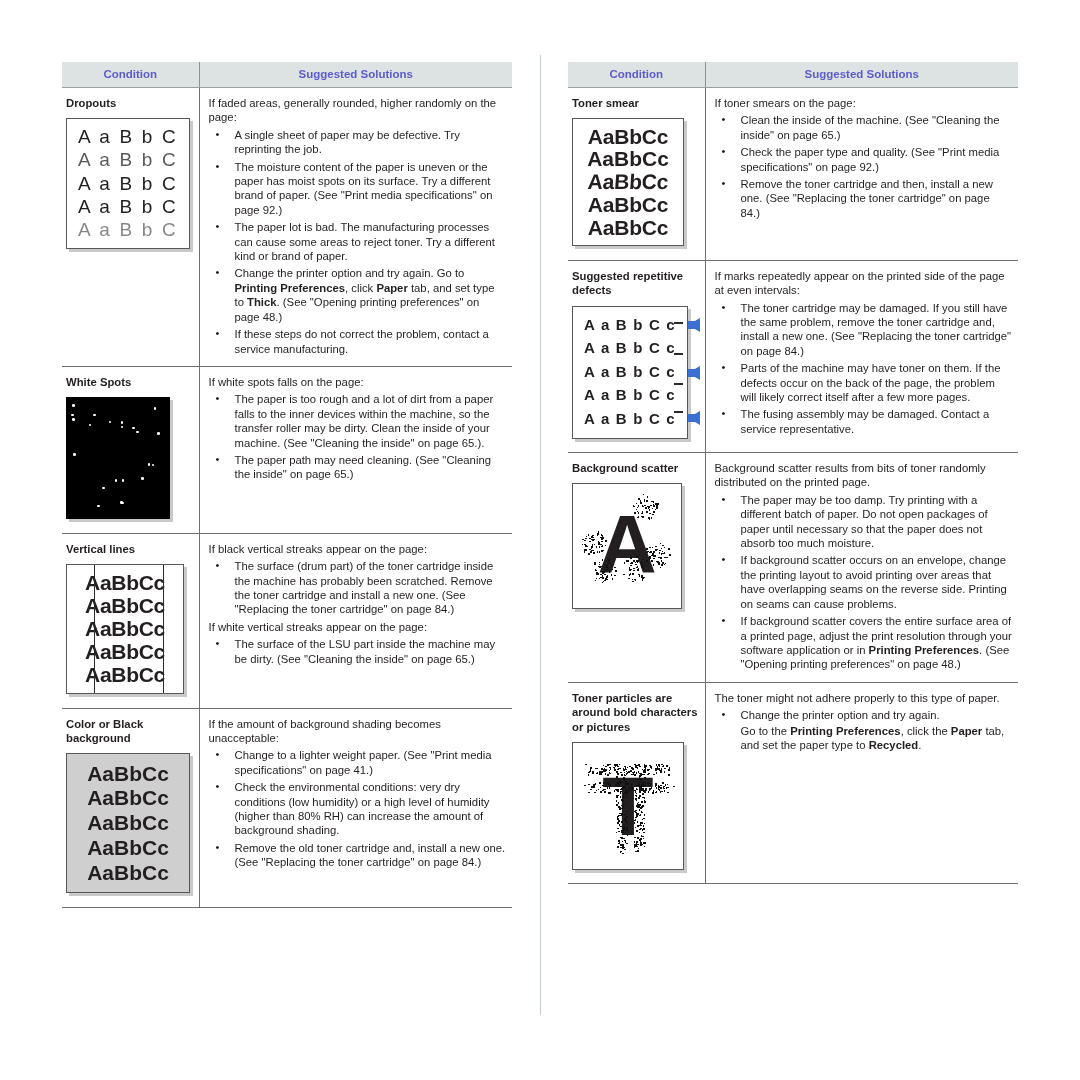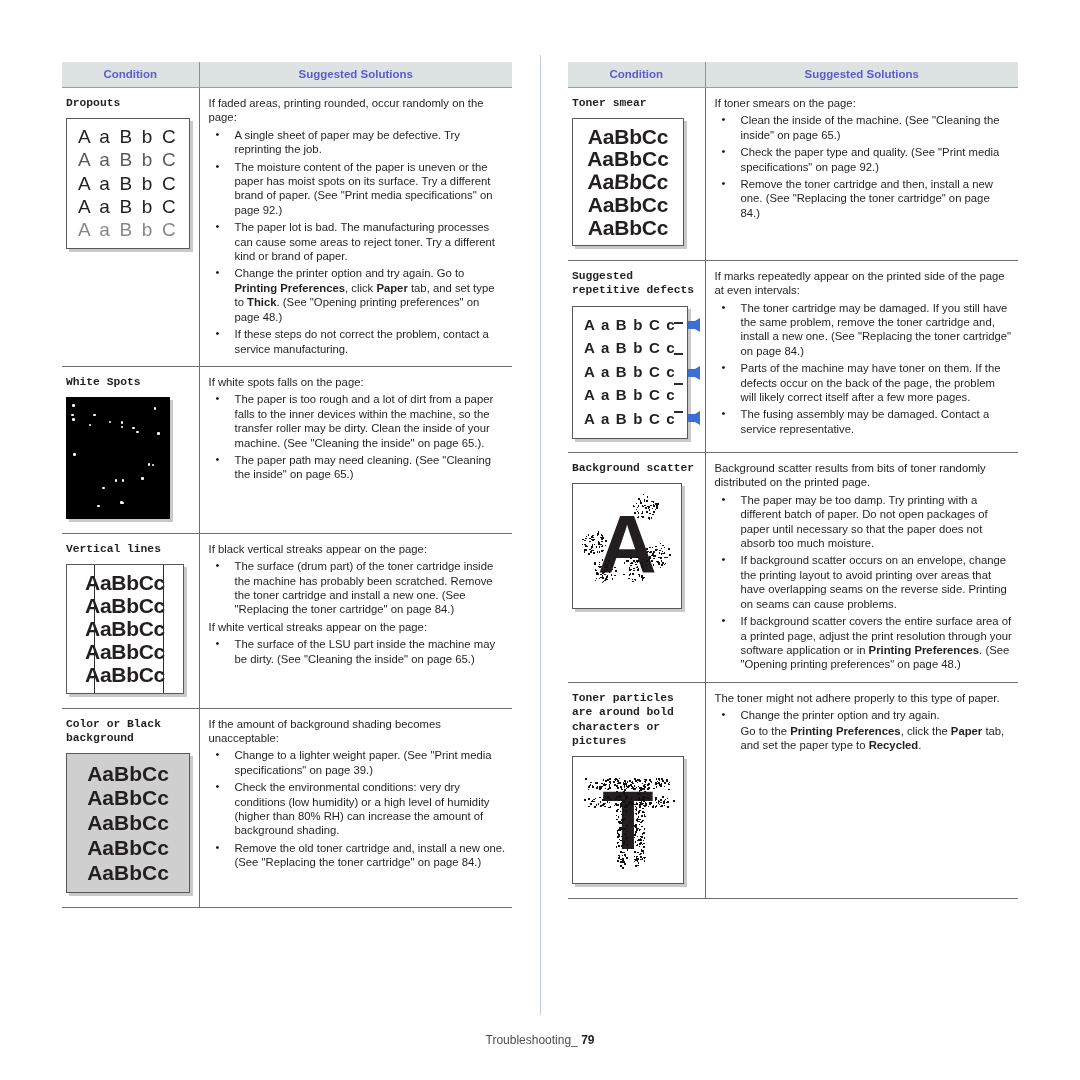--- a/index.html
+++ b/index.html
@@ -56,21 +56,21 @@
     line-height: 14.4px;
   }
   tbody td.cond {
     border-right: 1px solid #6d7070;
     font-weight: bold;
     padding-left: 4px;
   }
   tbody td.sol { padding-left: 9px; }
   tbody tr:last-child td { border-bottom: 1px solid #6d7070; }
 
-  .cond-title { margin-bottom: 6px; font-family: Liberation Mono, monospace; }
+  .cond-title { margin-bottom: 6px; }
   .intro { margin: 0 0 2px 0; }
   .mid-intro { margin: 3px 0 1px 0; }
 
   ul.bullets { list-style: none; margin: 0; padding: 0; }
   ul.bullets li {
     position: relative;
     padding-left: 26px;
     margin-top: 3px;
   }
   ul.bullets li:before {
@@ -218,21 +218,21 @@
                   <span>A a B b C</span>
                   <span class="fade2">A a B b C</span>
                   <span>A a B b C</span>
                   <span>A a B b C</span>
                   <span class="fade1">A a B b C</span>
                 </div>
               </div>
             </div>
           </td>
           <td class="sol">
-            <p class="intro">If faded areas, printing rounded, occur randomly on the page:</p>
+            <p class="intro">If faded areas, generally rounded, higher randomly on the page:</p>
             <ul class="bullets">
               <li>A single sheet of paper may be defective. Try reprinting the job.</li>
               <li>The moisture content of the paper is uneven or the paper has moist spots on its surface. Try a different brand of paper. (See "Print media specifications" on page 92.)</li>
               <li>The paper lot is bad. The manufacturing processes can cause some areas to reject toner. Try a different kind or brand of paper.</li>
               <li>Change the printer option and try again. Go to <b>Printing Preferences</b>, click <b>Paper</b> tab, and set type to <b>Thick</b>. (See "Opening printing preferences" on page 48.)</li>
               <li>If these steps do not correct the problem, contact a service manufacturing.</li>
             </ul>
           </td>
         </tr>
 
@@ -315,21 +315,21 @@
                   <span>AaBbCc</span>
                   <span>AaBbCc</span>
                   <span>AaBbCc</span>
                 </div>
               </div>
             </div>
           </td>
           <td class="sol">
             <p class="intro">If the amount of background shading becomes unacceptable:</p>
             <ul class="bullets">
-              <li>Change to a lighter weight paper. (See "Print media specifications" on page 39.)</li>
+              <li>Change to a lighter weight paper. (See "Print media specifications" on page 41.)</li>
               <li>Check the environmental conditions: very dry conditions (low humidity) or a high level of humidity (higher than 80% RH) can increase the amount of background shading.</li>
               <li>Remove the old toner cartridge and, install a new one. (See "Replacing the toner cartridge" on page 84.)</li>
             </ul>
           </td>
         </tr>
 
       </tbody>
     </table>
   </div>
 
@@ -1257,18 +1257,14 @@
               <li>Change the printer option and try again.</li>
               <li class="cont">Go to the <b>Printing Preferences</b>, click the <b>Paper</b> tab, and set the paper type to <b>Recycled</b>.</li>
             </ul>
           </td>
         </tr>
 
       </tbody>
     </table>
   </div>
 
-  <div class="footer">
-    <span>Troubleshooting_</span>
-    <b>79</b>
-  </div>
 
 </div>
 
 </body></html>

